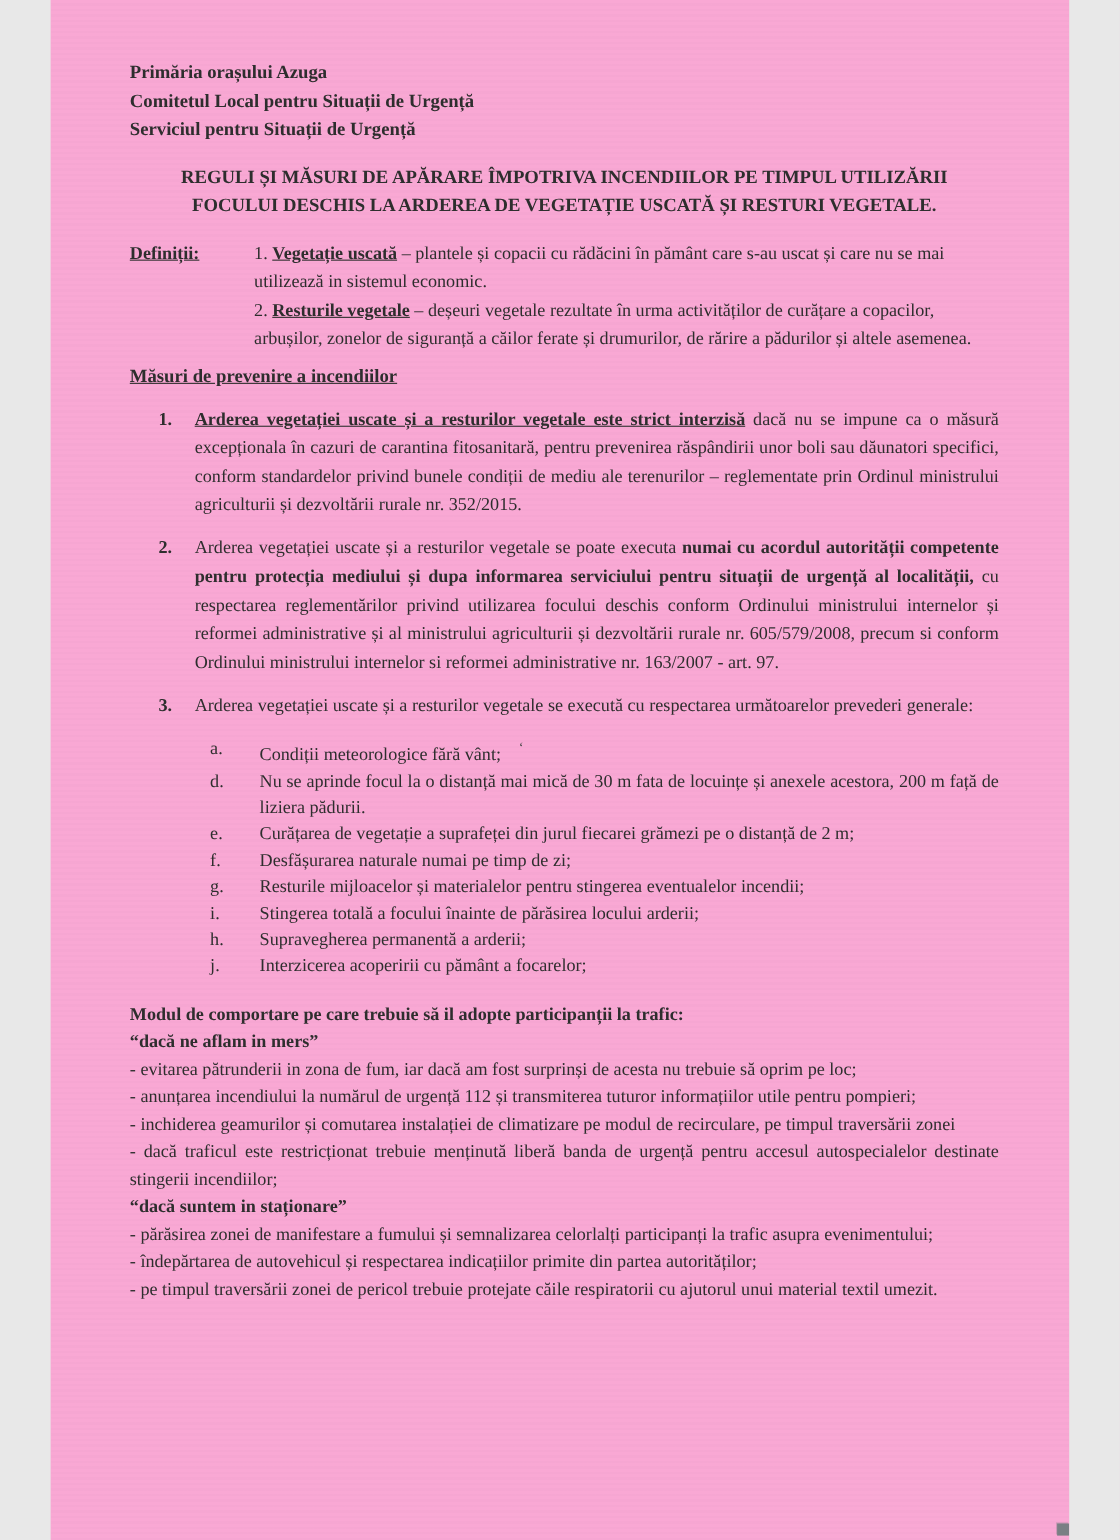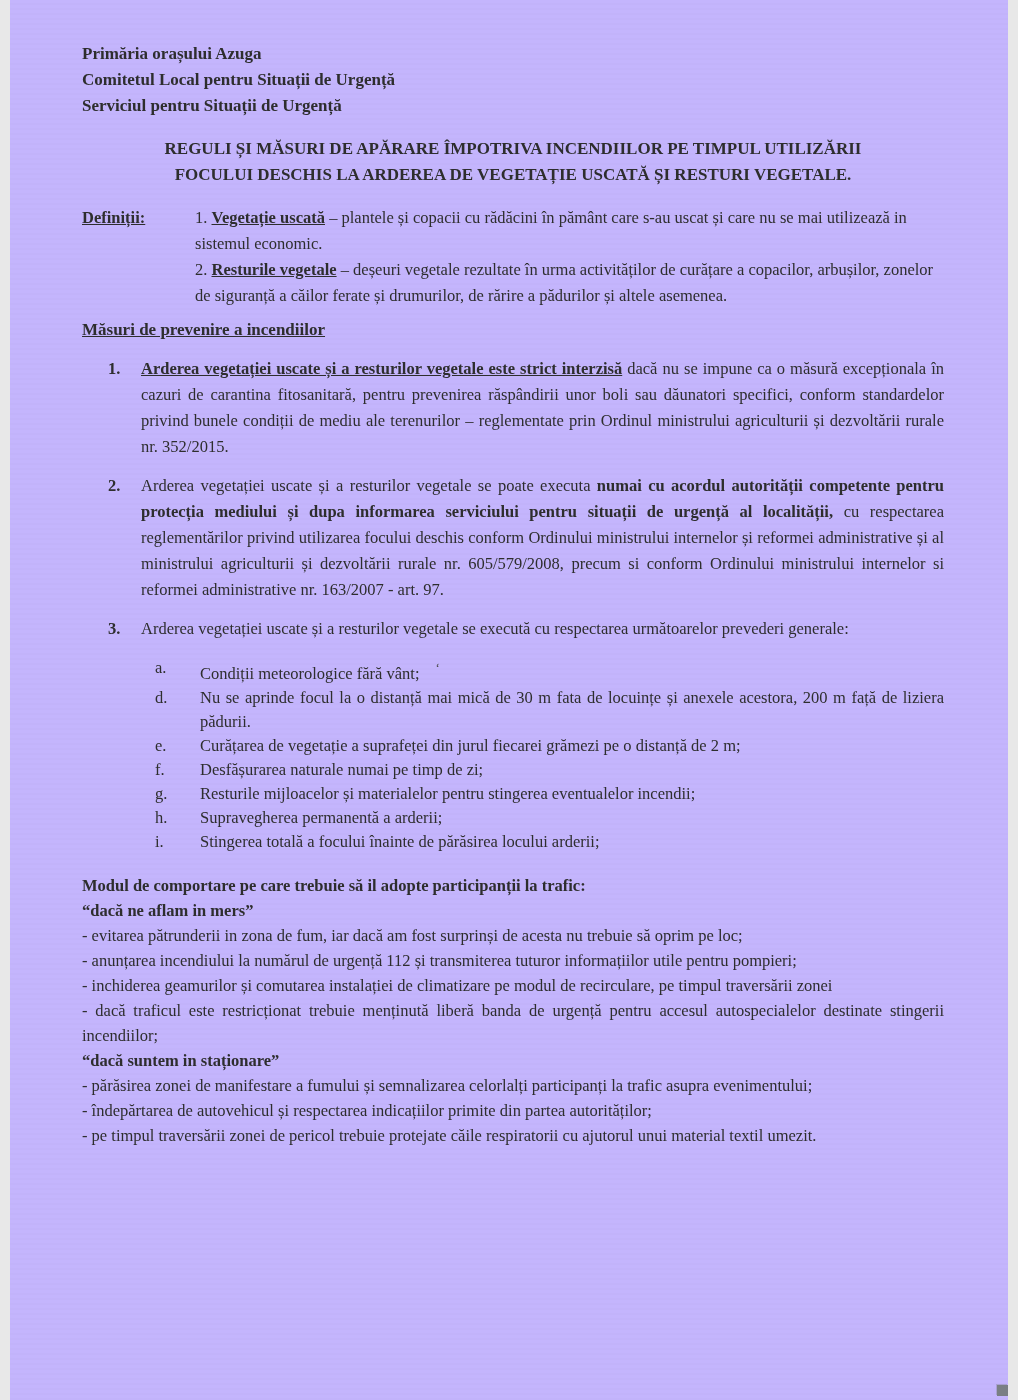--- a/index.html
+++ b/index.html
@@ -2,31 +2,31 @@
 <html lang="ro"><head>
 <meta charset="utf-8">
 <style>
   html, body {
     margin: 0;
     padding: 0;
     background: #e8e8e8;
   }
   .page {
     position: relative;
-    width: 998px;
+    width: 926px;
     height: 1400px;
     margin: 0 auto;
-    background: #c4b5fd;
+    background: #f9a8d4;
     color: #2e2e2e;
     font-family: "Liberation Serif", "DejaVu Serif", serif;
     font-size: 16.5px;
     line-height: 26px;
     overflow: hidden;
     box-sizing: border-box;
-    padding: 41px 64px 0 72px;
+    padding: 53px 64px 0 72px;
   }
   
   .page::before {
     content: "";
     position: absolute;
     inset: 0;
     background:
       repeating-linear-gradient(0deg, rgba(0,0,0,0.012) 0 2px, rgba(255,255,255,0) 2px 5px);
     pointer-events: none;
   }
@@ -174,26 +174,30 @@
     </div>
     <div class="provision-row">
       <div class="prov-letter">f.</div>
       <div class="prov-text">Desfășurarea naturale numai pe timp de zi;</div>
     </div>
     <div class="provision-row">
       <div class="prov-letter">g.</div>
       <div class="prov-text">Resturile mijloacelor și materialelor pentru stingerea eventualelor incendii;</div>
     </div>
     <div class="provision-row">
+      <div class="prov-letter">i.</div>
+      <div class="prov-text">Stingerea totală a focului înainte de părăsirea locului arderii;</div>
+    </div>
+    <div class="provision-row">
       <div class="prov-letter">h.</div>
       <div class="prov-text">Supravegherea permanentă a arderii;</div>
     </div>
     <div class="provision-row">
-      <div class="prov-letter">i.</div>
-      <div class="prov-text">Stingerea totală a focului înainte de părăsirea locului arderii;</div>
+      <div class="prov-letter">j.</div>
+      <div class="prov-text">Interzicerea acoperirii cu pământ a focarelor;</div>
     </div>
   </div>
 
   <div class="traffic">
     <div class="traffic-heading">Modul  de comportare pe care trebuie să il adopte participanții la trafic:</div>
     <div class="traffic-sub">“dacă ne aflam in mers”</div>
     <div class="traffic-line">- evitarea pătrunderii in zona de fum, iar dacă am fost surprinși de acesta nu trebuie să oprim pe loc;</div>
     <div class="traffic-line">- anunțarea incendiului la numărul de urgență 112 și transmiterea tuturor informațiilor utile pentru pompieri;</div>
     <div class="traffic-line justify">- inchiderea geamurilor și comutarea instalației de climatizare pe modul de recirculare, pe timpul traversării zonei</div>
     <div class="traffic-line justify">- dacă traficul este restricționat trebuie menținută liberă banda de urgență pentru accesul autospecialelor destinate stingerii incendiilor;</div>

